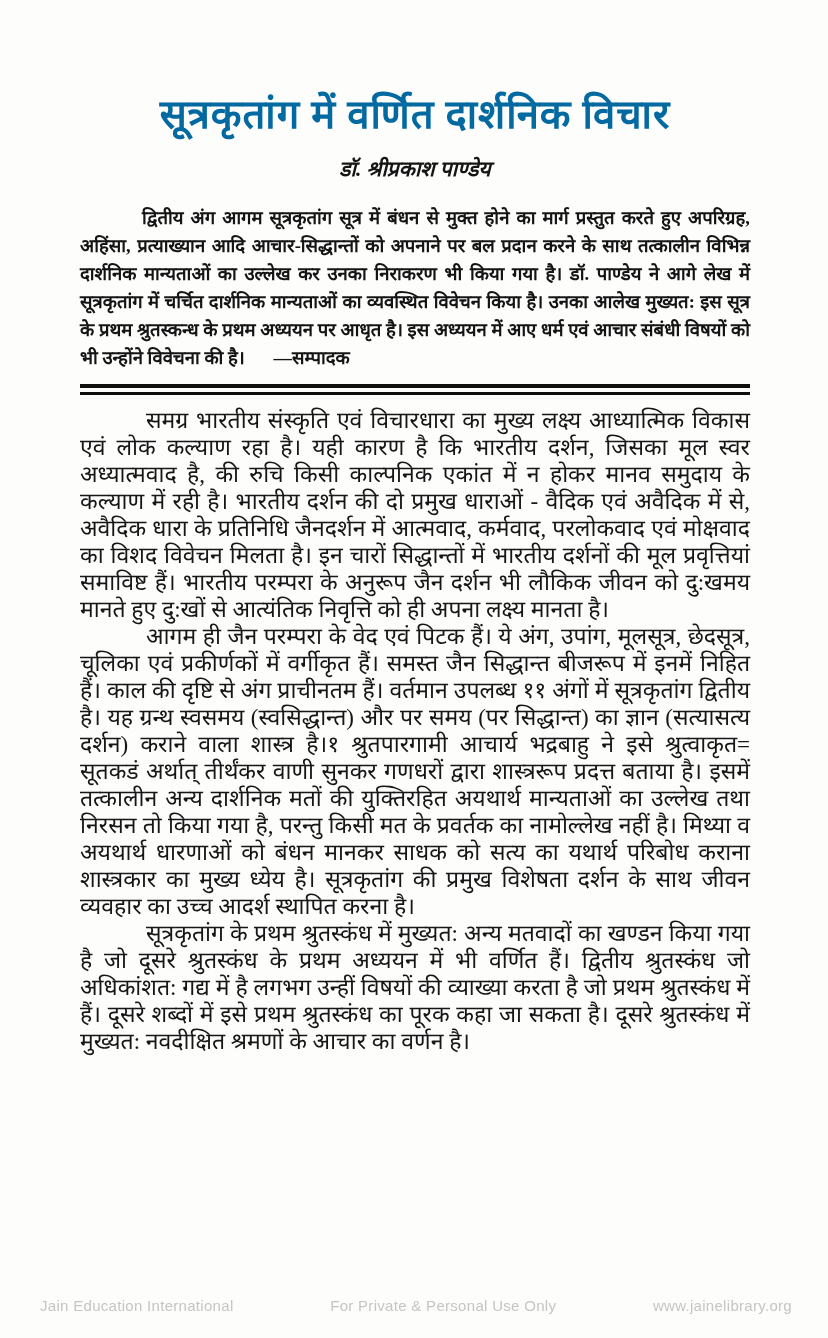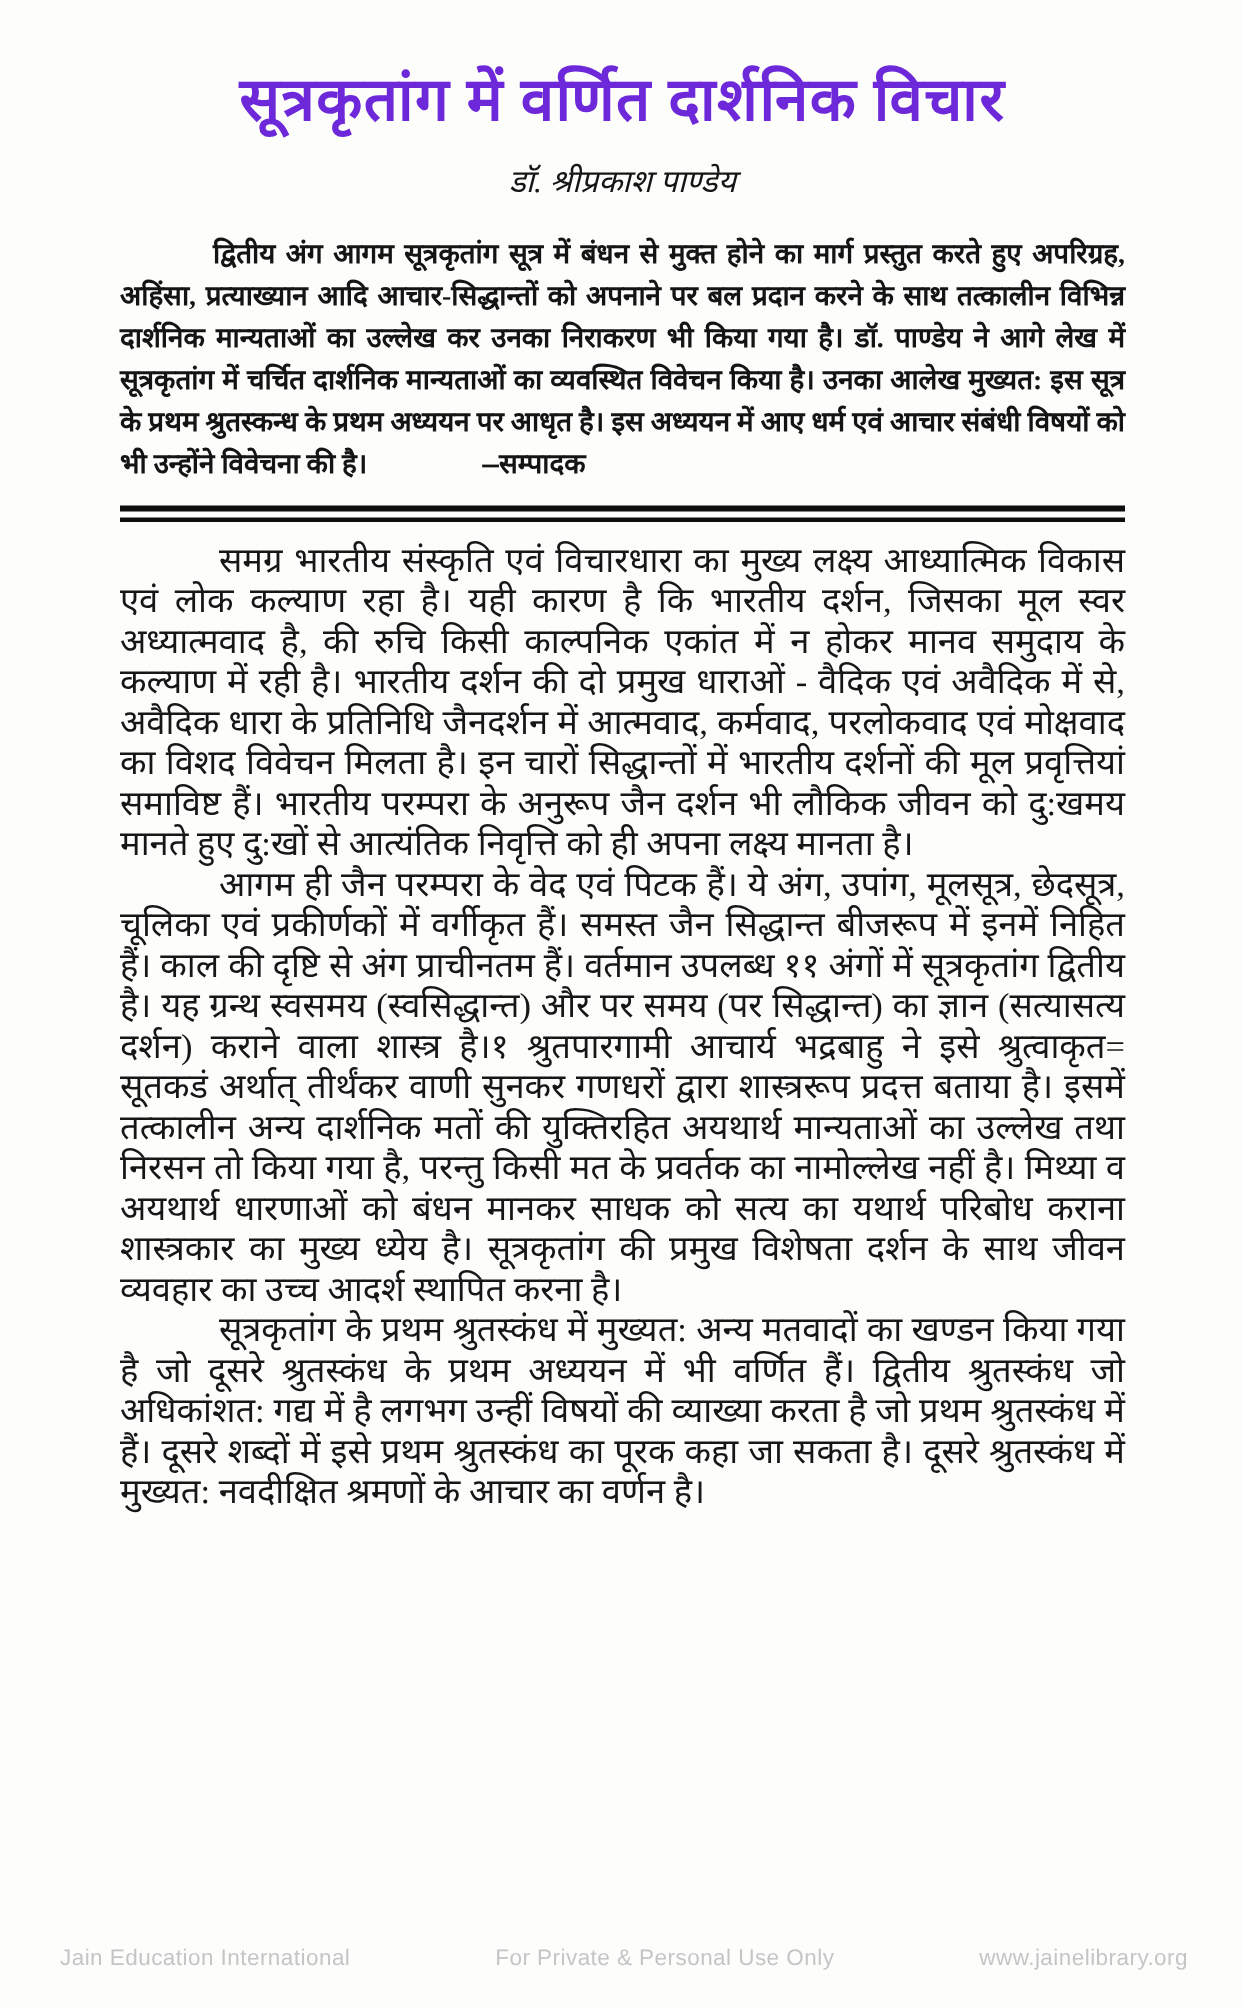--- a/index.html
+++ b/index.html
@@ -18,55 +18,54 @@
     overflow: hidden;
     box-sizing: border-box;
   }
   .content {
     position: absolute;
     left: 80px;
     right: 78px;
     top: 0;
   }
   .title {
-    margin: 44px 0 0 0;
+    margin: 92px 0 0 0;
     text-align: center;
     font-size: 40px;
     line-height: 1.15;
     font-weight: 700;
     letter-spacing: 1px;
-    color: #6d28d9;
+    color: #0369a1;
   }
   .author {
     margin-top: 16px;
     text-align: center;
     font-size: 21px;
-    font-weight: 400;
+    font-weight: 700;
     font-style: italic;
     color: #151515;
   }
   .abstract {
     margin-top: 22px;
     font-size: 18.5px;
     line-height: 28px;
     font-weight: 700;
     text-align: justify;
     color: #141414;
   }
   .abstract .abstract-text::before {
     content: "";
     display: inline-block;
     width: 62px;
   }
   .editor-sig {
     display: inline-block;
-    margin-left: 72px;
+    margin-left: 24px;
     font-weight: 700;
     font-style: normal;
-    font-family: Liberation Mono, monospace;
   }
   .double-rule {
     margin-top: 12px;
     height: 4px;
     border-top: 4px solid #0e0e0e;
     border-bottom: 3px solid #0e0e0e;
   }
   .body-text {
     margin-top: 12px;
     font-size: 23px;

